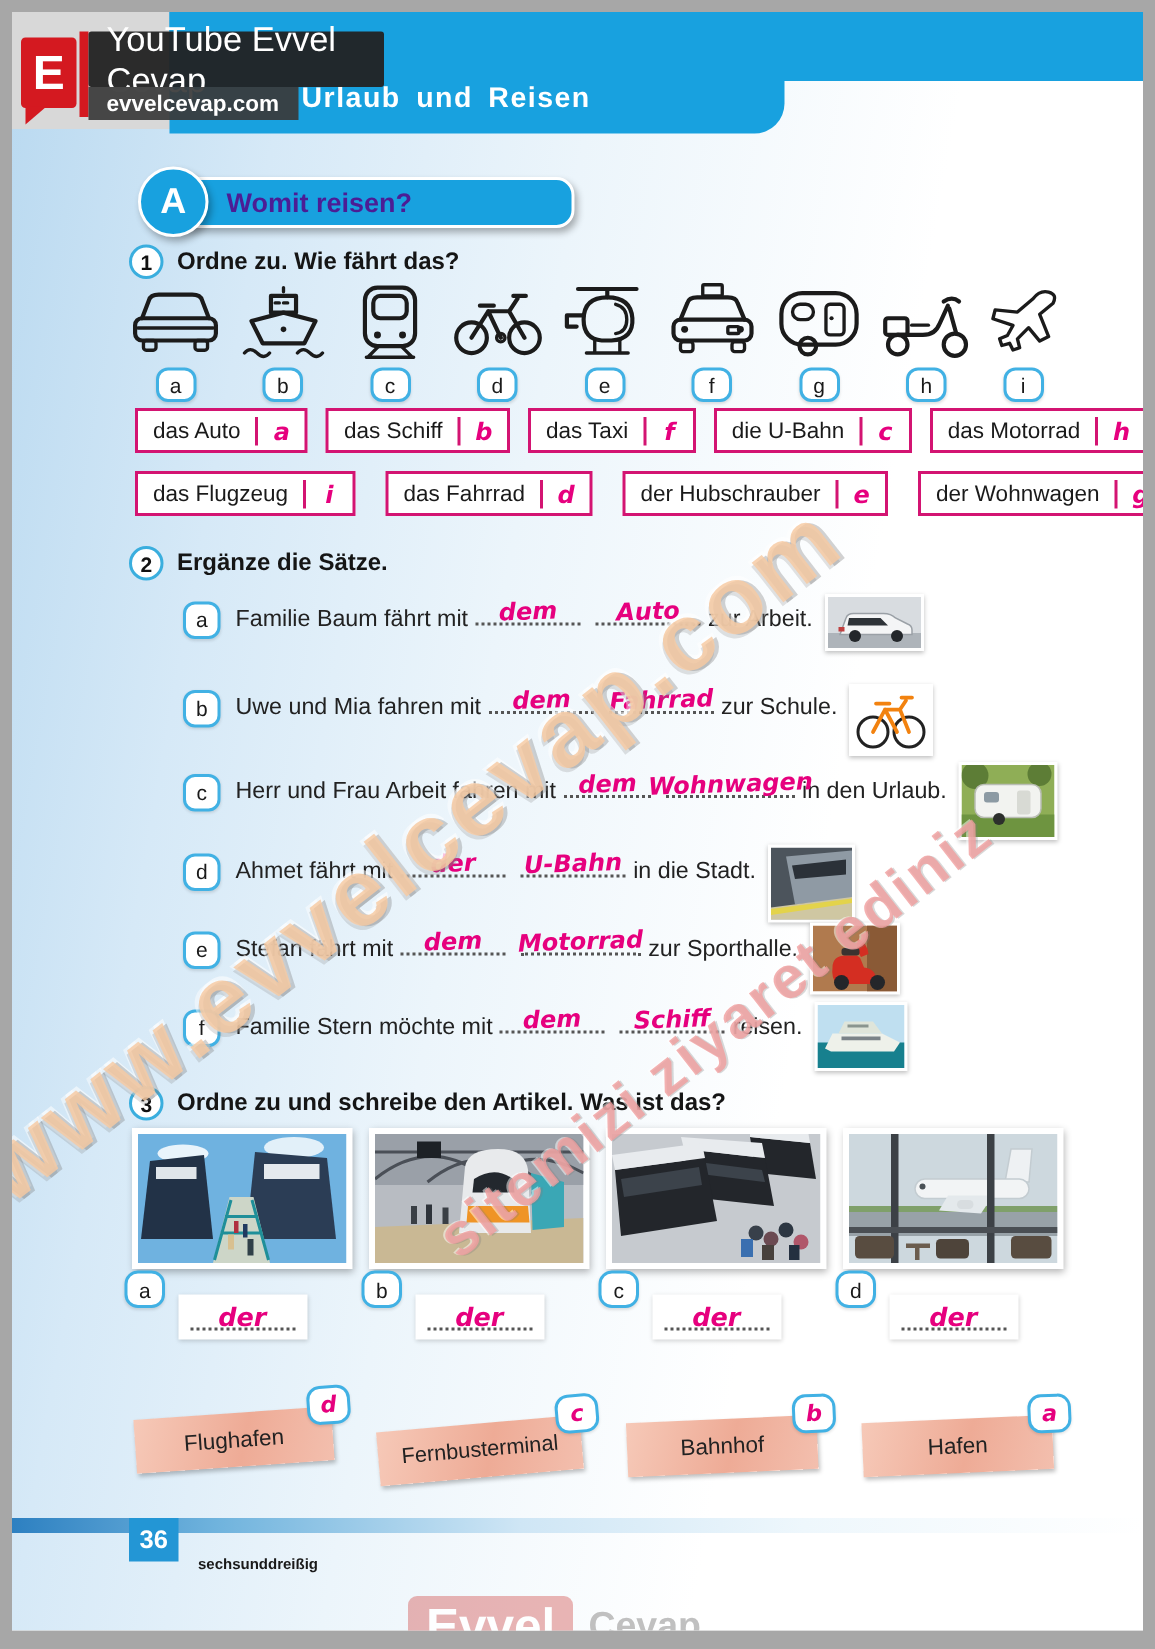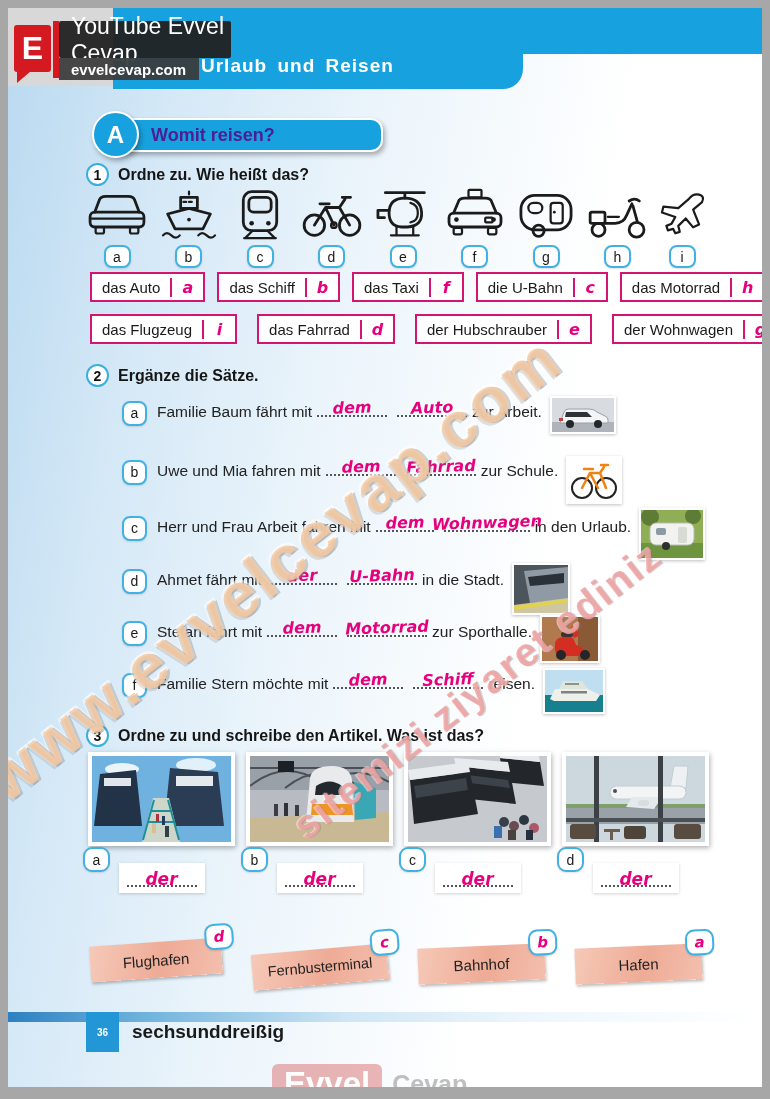--- a/index.html
+++ b/index.html
@@ -7,21 +7,21 @@
   .page{position:absolute;inset:0;background:linear-gradient(100deg,#b9d9f0 0%,#d6e9f7 20%,#ecf5fb 42%,#ffffff 68%,#ffffff 100%);}
   
   .hdr-gray{position:absolute;left:0;top:0;width:107px;height:78px;background:#d8d8d8;}
   .hdr-band{position:absolute;left:105px;top:0;width:649px;height:46px;background:#18a1df;}
   .hdr-tab{position:absolute;left:105px;top:0;width:410px;height:81px;background:#18a1df;border-radius:0 0 20px 0;}
   .unit-title{position:absolute;left:88px;top:47px;color:#fff;font-size:19px;font-weight:bold;letter-spacing:1px;word-spacing:4px;}
   .logo{position:absolute;left:6px;top:13px;z-index:60;}
   .logo-e{position:absolute;left:0;top:4px;width:37px;height:47px;background:#d41920;border-radius:3px;color:#fff;font-size:32px;font-weight:bold;display:flex;align-items:center;justify-content:center;}
   .logo-e:after{content:"";position:absolute;left:3px;bottom:-11px;width:0;height:0;border-top:12px solid #d41920;border-right:14px solid transparent;}
   .logo-stripe{position:absolute;left:39px;top:0;width:6px;height:57px;background:#d41920;}
-  .logo-box1{position:absolute;left:45px;top:0;width:172px;height:37px;background:rgba(34,34,34,.95);color:#fff;font-size:23px;display:flex;align-items:center;padding-left:12px;box-sizing:border-box;border-radius:2px;}
+  .logo-box1{position:absolute;left:45px;top:0;width:197px;height:37px;background:rgba(34,34,34,.95);color:#fff;font-size:23px;display:flex;align-items:center;padding-left:12px;box-sizing:border-box;border-radius:2px;}
   .logo-box2{position:absolute;left:45px;top:37px;width:140px;height:22px;background:rgba(58,58,58,.93);color:#fff;font-size:15px;font-weight:bold;display:flex;align-items:center;padding-left:12px;box-sizing:border-box;}
   
   .seca-banner{position:absolute;left:103px;top:110px;width:272px;height:34px;background:#18a1df;border:2px solid #fff;border-radius:6px 12px 12px 6px;box-shadow:2px 3px 5px rgba(0,0,0,.3);color:#4c1d95;font-size:18px;font-weight:bold;display:flex;align-items:center;padding-left:38px;box-sizing:border-box;}
   .seca-circle{position:absolute;left:84px;top:103px;width:47px;height:47px;border-radius:50%;background:#18a1df;border:2px solid #fff;box-shadow:2px 3px 5px rgba(0,0,0,.3);color:#fff;font-size:24px;font-weight:bold;display:flex;align-items:center;justify-content:center;box-sizing:border-box;z-index:5;}
   
   .exhead{position:absolute;display:flex;align-items:center;gap:9px;font-size:16px;font-weight:bold;color:#151515;}
   .num{width:23px;height:23px;border:2px solid #3aaede;border-radius:50%;display:flex;align-items:center;justify-content:center;font-size:14px;color:#111;background:#fff;box-sizing:border-box;flex:none;}
   
   .lb{display:inline-flex;align-items:center;justify-content:center;width:27px;height:23px;background:#fff;border:2px solid #41b1e4;border-radius:8px;font-size:14px;color:#1a1a1a;box-sizing:border-box;box-shadow:0 1px 2px rgba(0,0,0,.12);flex:none;}
   
@@ -55,22 +55,22 @@
   .card{position:relative;height:36px;background:linear-gradient(105deg,#f6c9b8,#eeab96 55%,#f3bfae);box-shadow:1px 2px 3px rgba(0,0,0,.25);display:flex;align-items:center;justify-content:center;font-size:15px;color:#222;}
   .card .lb{position:absolute;top:-14px;right:-13px;width:29px;height:26px;border-radius:9px;}
   .card .lb .hand{font-size:15px;}
   
   .wm{position:absolute;inset:0;overflow:hidden;pointer-events:none;z-index:40;}
   .wm1{position:absolute;left:-15px;top:742px;transform:rotate(-38deg);transform-origin:0 50%;font-size:64px;font-weight:bold;letter-spacing:3px;white-space:nowrap;color:rgba(247,201,161,.82);text-shadow:2px 2px 0 rgba(125,125,125,.35),-2px 2px 0 rgba(125,125,125,.22),2px -2px 0 rgba(255,255,255,.55),-2px -2px 0 rgba(255,255,255,.45);}
   .wm2{position:absolute;left:290px;top:800px;transform:rotate(-38deg);transform-origin:0 50%;font-size:40px;font-weight:bold;letter-spacing:2px;white-space:nowrap;color:rgba(240,158,158,.8);text-shadow:1px 1px 0 rgba(125,125,125,.3),-1px -1px 0 rgba(255,255,255,.5);}
   
   .foot{position:absolute;left:0;top:1004px;width:754px;height:79px;}
   .fbar{position:absolute;left:0;top:0;width:754px;height:10px;background:linear-gradient(to right,#2d80c1 0%,#6fb3dd 18%,#cfe6f5 45%,#eef7fc 70%,#ffffff 100%);}
-  .fnum{position:absolute;left:78px;top:0;width:33px;height:40px;background:#2396d5;color:#fff;font-size:10px;font-weight:bold;display:flex;align-items:center;justify-content:center;}
-  .fword{position:absolute;left:124px;top:9px;font-size:19px;font-weight:bold;color:#1a1a1a;}
+  .fnum{position:absolute;left:78px;top:0;width:33px;height:29px;background:#2396d5;color:#fff;font-size:17px;font-weight:bold;display:flex;align-items:center;justify-content:center;}
+  .fword{position:absolute;left:124px;top:26px;font-size:10px;font-weight:bold;color:#1a1a1a;}
   .flogo{position:absolute;left:264px;top:12px;display:flex;align-items:center;opacity:.85;margin-top:40px;}
   .bub{position:relative;background:rgba(212,86,84,.5);border-radius:6px;padding:1px 12px;color:#fff;font-size:33px;font-weight:bold;}
   .bub:after{content:"";position:absolute;right:16px;bottom:-11px;width:0;height:0;border-top:12px solid rgba(212,86,84,.5);border-right:12px solid transparent;border-left:4px solid transparent;}
   .cev{color:#b5b5b5;font-size:25px;font-weight:bold;margin-left:10px;}
 </style>
 </head>
 <body>
 
 <div class="frame">
   <div class="page">
@@ -87,21 +87,21 @@
       <div class="logo-box2">evvelcevap.com</div>
     </div>
 
     <div class="seca-banner">
         <span>Womit reisen?</span>
       </div>
     <div class="seca-circle">A</div>
 
     <div class="exhead" style="left:78px;top:155px;">
       <span class="num">1</span>
-      <span>Ordne zu. Wie heißt das?</span>
+      <span>Ordne zu. Wie fährt das?</span>
     </div>
 
     <div class="icons-row">
       <div class="veh">
         <svg width="66" height="52" viewBox="0 0 70 56">
           <path class="ln" d="M11 26 L16 13 Q17 9 23 9 H47 Q53 9 54 13 L59 26"></path>
           <rect class="ln" x="6" y="26" width="58" height="16" rx="5"></rect>
           <path class="ln2" d="M8 33 H62"></path>
           <rect class="ln2" x="12" y="42" width="9" height="7" rx="2"></rect>
           <rect class="ln2" x="49" y="42" width="9" height="7" rx="2"></rect>

